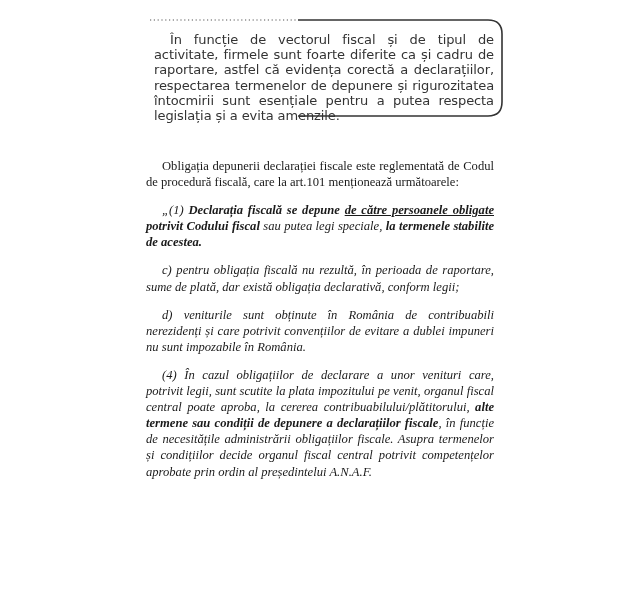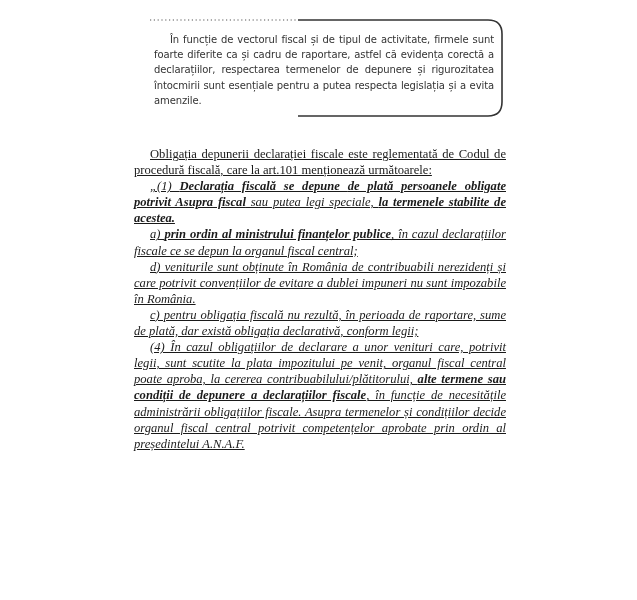--- a/index.html
+++ b/index.html
@@ -3,45 +3,44 @@
   <meta charset="utf-8">
   <style>
     html, body { margin: 0; padding: 0; background: #ffffff; }
     body { width: 637px; height: 600px; position: relative; overflow: hidden; }
     .callout {
       position: absolute; left: 148px; top: 18px; width: 356px; height: 98px;
     }
     .callout svg { position: absolute; left: 0; top: 0; }
     .callout-text {
       position: absolute; left: 6px; top: 14px; width: 340px;
-      font-family: "DejaVu Sans", sans-serif; font-size: 10px; line-height: 15.2px;
+      font-family: "DejaVu Sans", sans-serif; font-size: 13px; line-height: 15.2px;
       color: #333333; text-align: justify; text-indent: 16px; letter-spacing: -0.1px;
     }
     .doc {
       position: absolute; left: 134px; top: 146px; width: 372px;
       font-family: "Liberation Serif", serif; font-size: 12.6px; line-height: 16.1px;
       color: #1a1a1a; text-align: justify;
     }
-    .doc p { margin: 0; text-indent: 16px; text-decoration: underline; }
+    .doc p { margin: 12px; text-indent: 16px; }
     .it { font-style: italic; }
     .b { font-weight: bold; }
     .u { text-decoration: underline; }
   </style>
 </head>
 <body>
 
 <div class="callout">
   <svg width="360" height="104" viewBox="0 0 360 104">
     <line x1="2" y1="2" x2="148" y2="2" stroke="#555" stroke-width="1.2" stroke-dasharray="1.2 2.6"></line>
     <path d="M150 2 H340 Q354 2 354 16 V84 Q354 98 340 98 H150" fill="none" stroke="#333" stroke-width="1.6"></path>
   </svg>
   <div class="callout-text">În funcție de vectorul fiscal și de tipul de activitate, firmele sunt foarte diferite ca și cadru de raportare, astfel că evidența corectă a declarațiilor, respectarea termenelor de depunere și rigurozitatea întocmirii sunt esențiale pentru a putea respecta legislația și a evita amenzile.</div>
 </div>
 
 <div class="doc">
   <p>Obligația depunerii declarației fiscale este reglementată de Codul de procedură fiscală, care la art.101 menționează următoarele:</p>
-  <p class="it"><span>„(1) </span><span class="b">Declarația fiscală se depune </span><span class="b u">de plată persoanele obligate</span><span class="b"> potrivit Asupra fiscal</span><span> sau putea legi speciale, </span><span class="b">la termenele stabilite de acestea.</span></p>
-  <p class="it"><span>a) </span><span class="b">prin ordin al ministrului finanțelor publice</span><span>, în cazul declarațiilor fiscale ce se depun la organul fiscal central;</span></p>
+  <p class="it"><span>„(1) </span><span class="b">Declarația fiscală se depune </span><span class="b u">de către persoanele obligate</span><span class="b"> potrivit Codului fiscal</span><span> sau putea legi speciale, </span><span class="b">la termenele stabilite de acestea.</span></p>
+  <p class="it">c) pentru obligația fiscală nu rezultă, în perioada de raportare, sume de plată, dar există obligația declarativă, conform legii;</p>
   <p class="it">d) veniturile sunt obținute în România de contribuabili nerezidenți și care potrivit convențiilor de evitare a dublei impuneri nu sunt impozabile în România.</p>
-  <p class="it">c) pentru obligația fiscală nu rezultă, în perioada de raportare, sume de plată, dar există obligația declarativă, conform legii;</p>
   <p class="it"><span>(4) În cazul obligațiilor de declarare a unor venituri care, potrivit legii, sunt scutite la plata impozitului pe venit, organul fiscal central poate aproba, la cererea contribuabilului/plătitorului, </span><span class="b">alte termene sau condiții de depunere a declarațiilor fiscale</span><span>, în funcție de necesitățile administrării obligațiilor fiscale. Asupra termenelor și condițiilor decide organul fiscal central potrivit competențelor aprobate prin ordin al președintelui A.N.A.F.</span></p>
 
 </div>
 
 </body></html>

